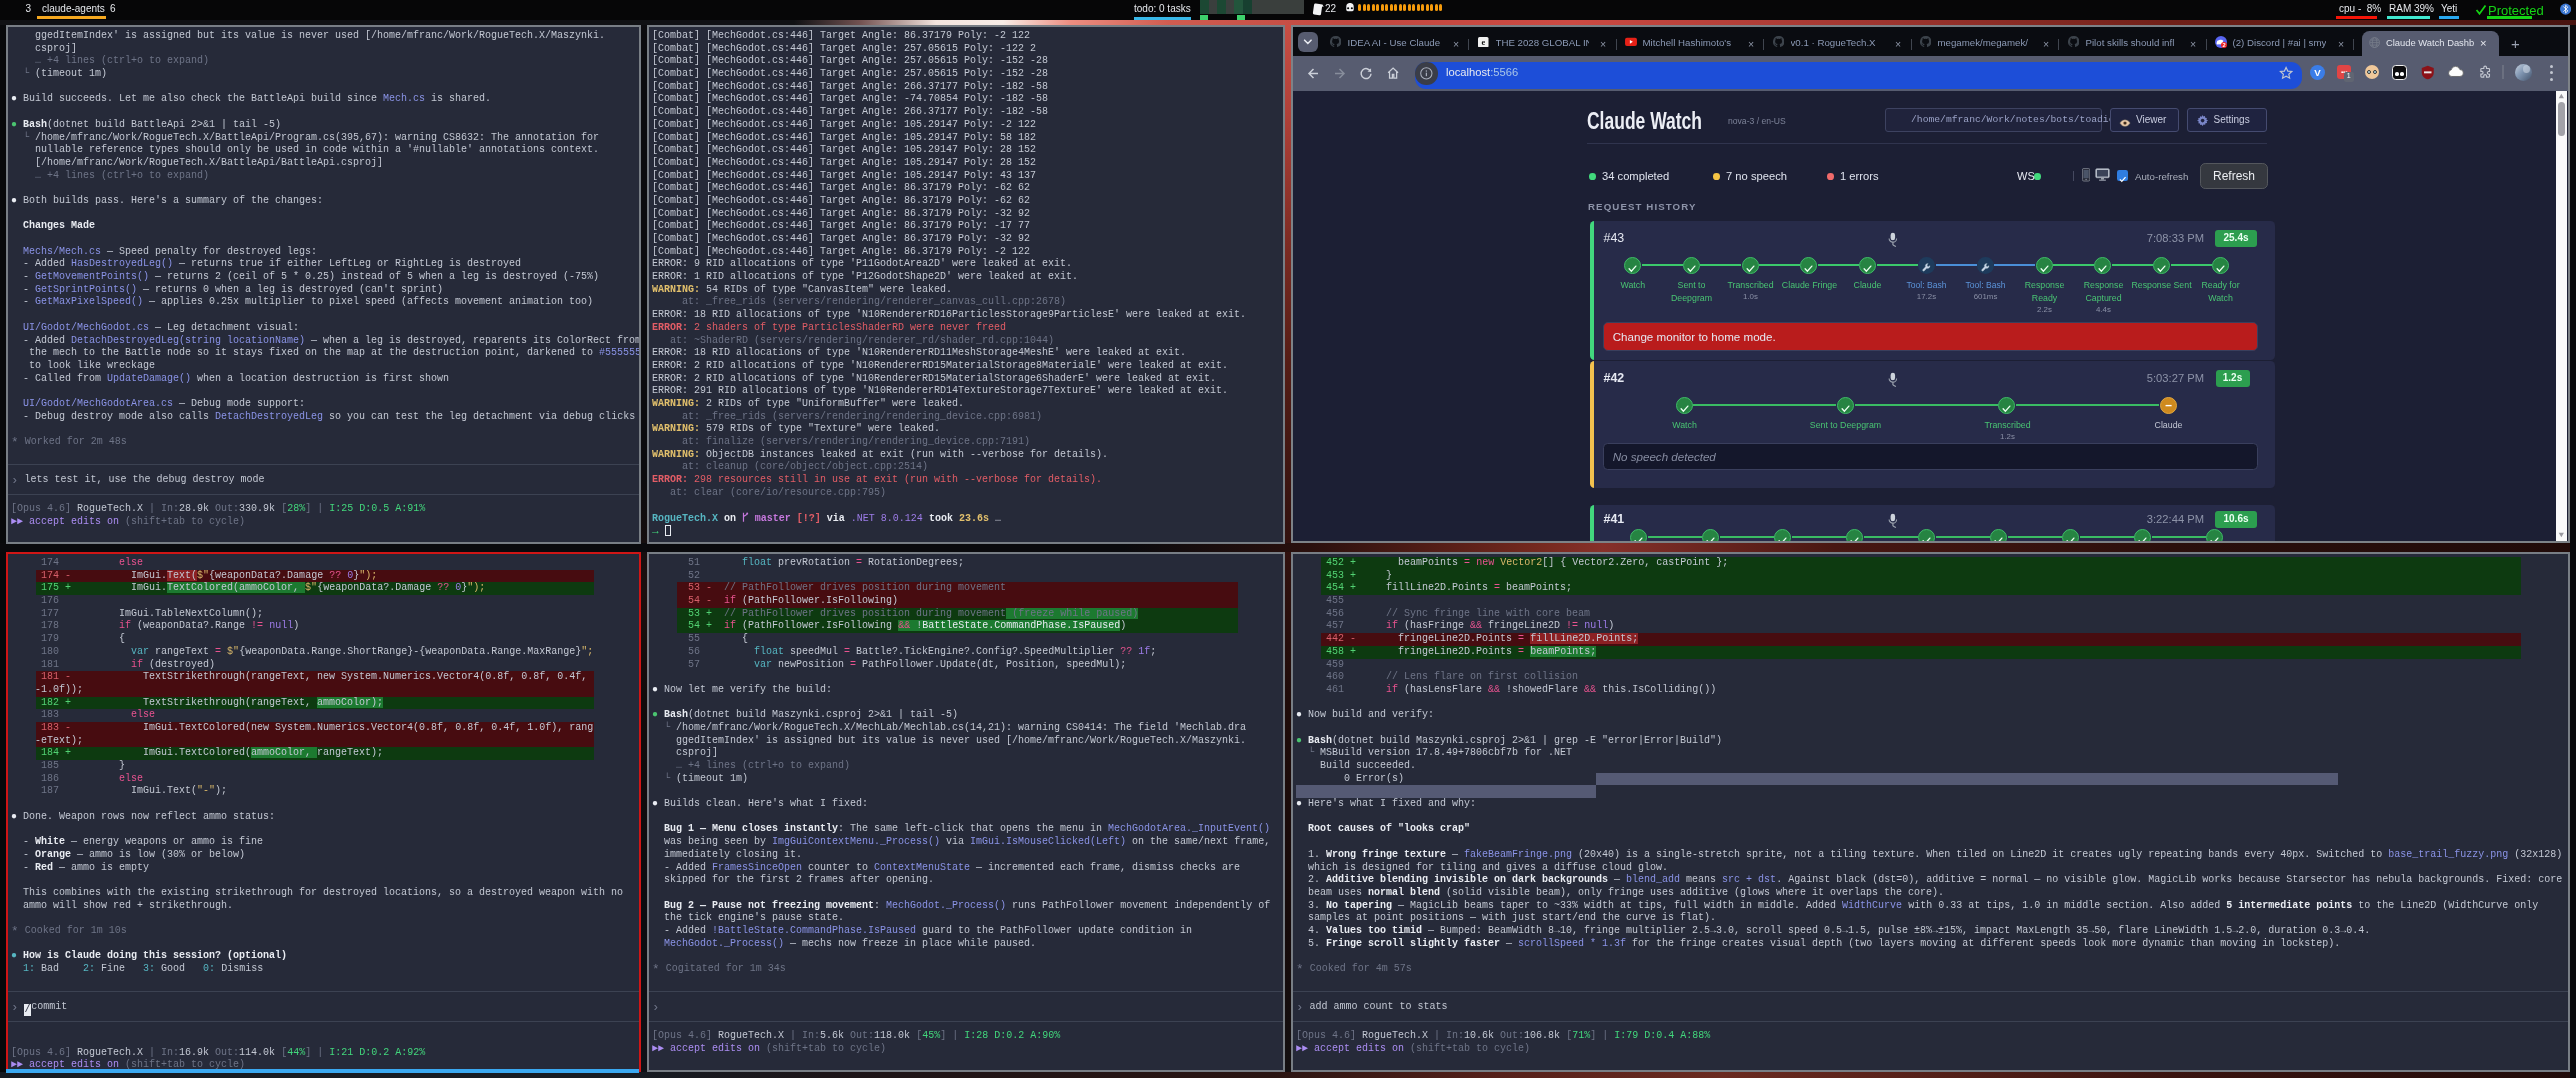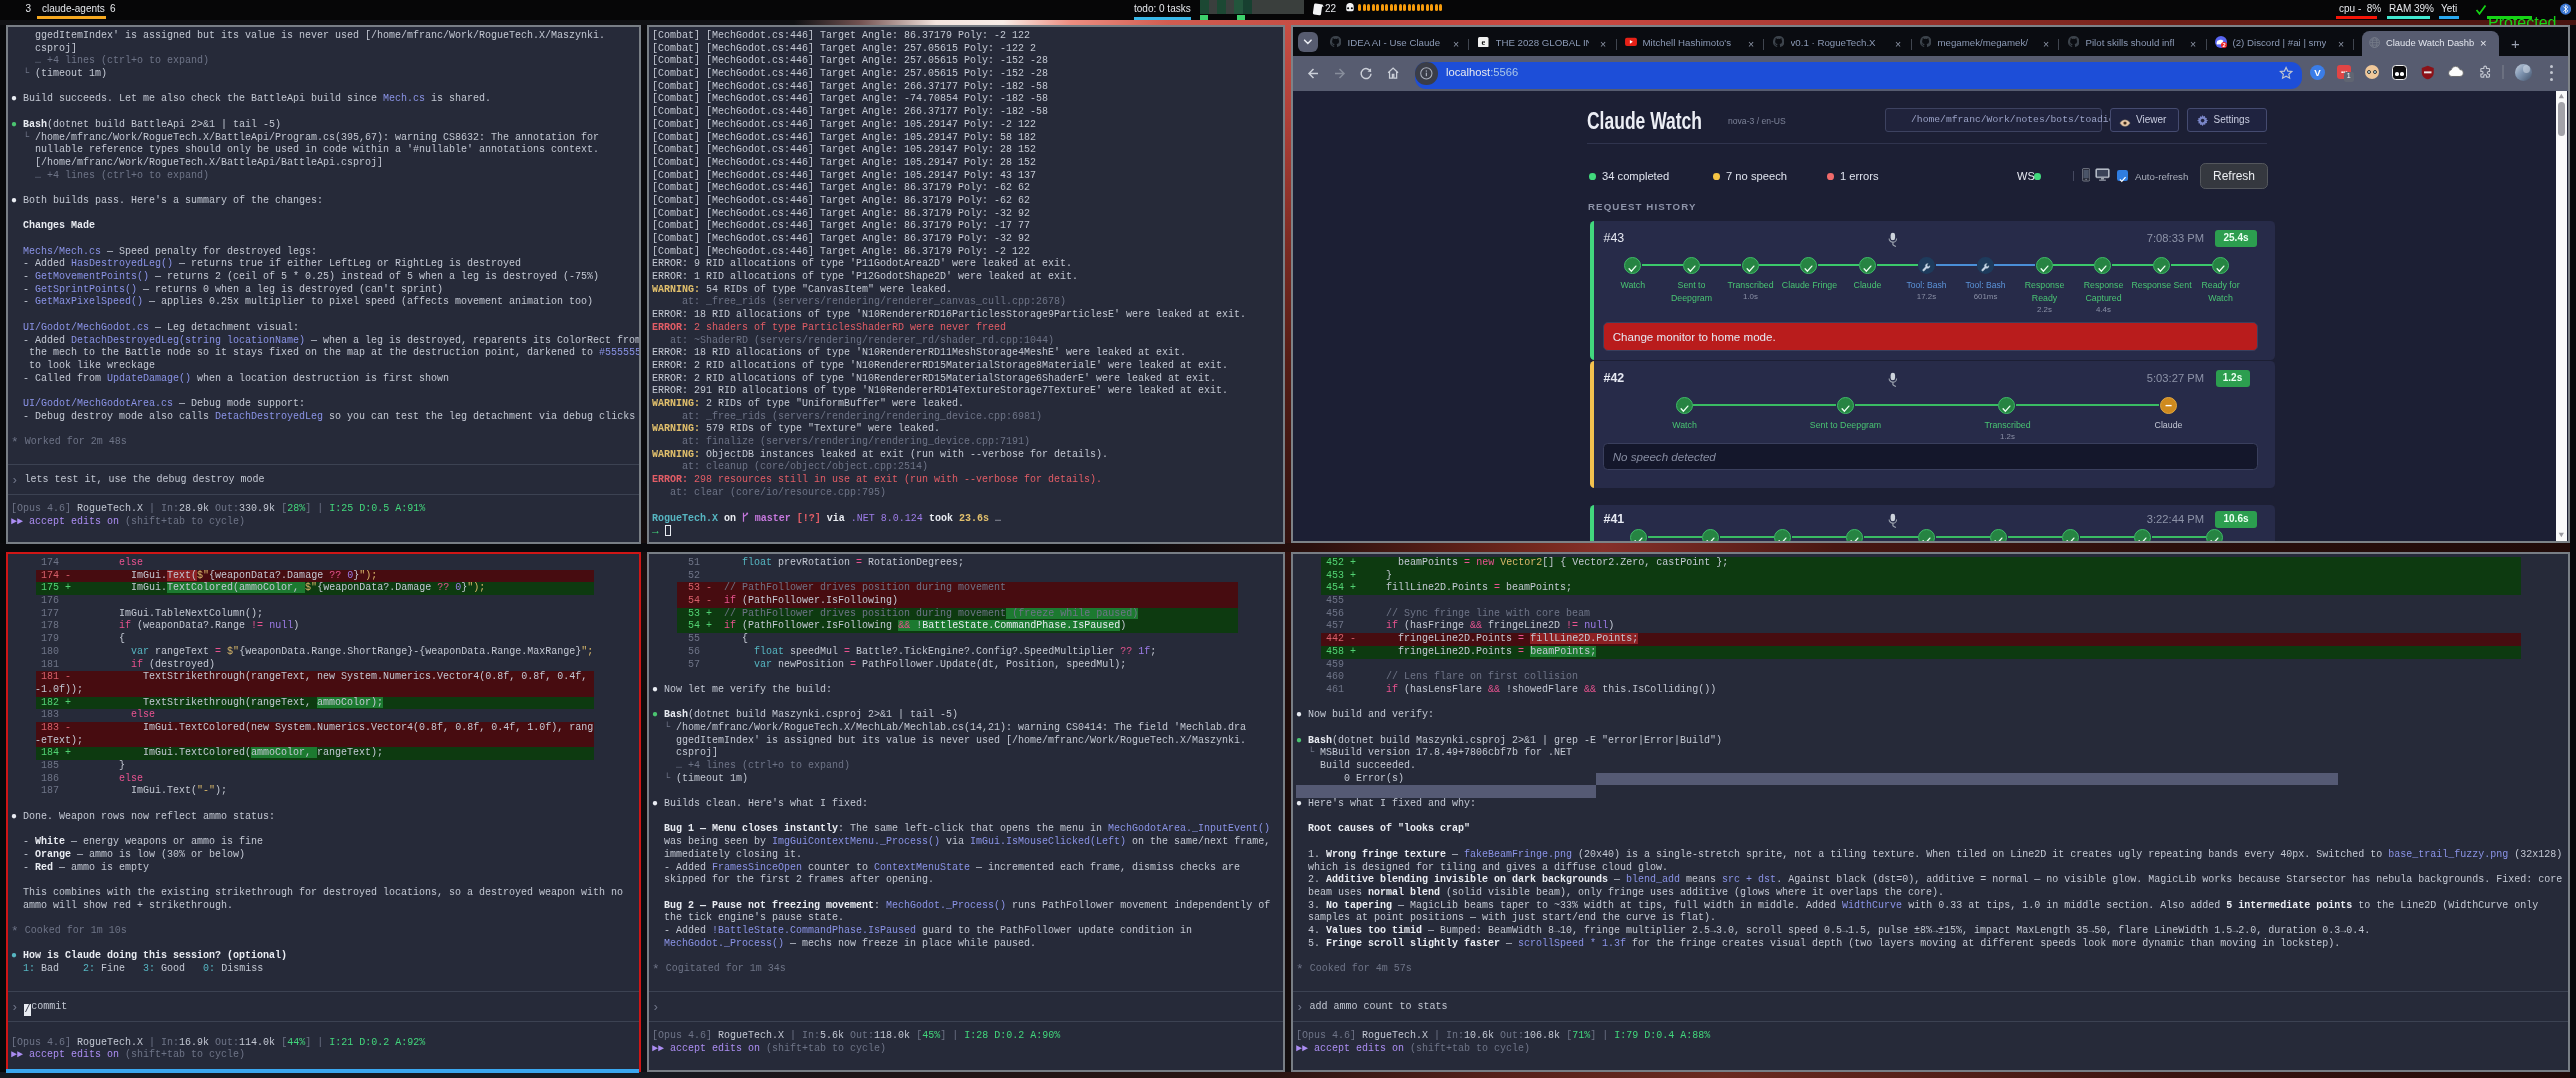--- a/index.html
+++ b/index.html
@@ -97,21 +97,21 @@
     <div style="position:absolute;left:1439px;top:3.7px;width:2.5px;height:7.5px;border-radius:1.5px;background:#f59a0c"></div>
 <div class="abs" style="left:2339px;top:3px;font-size:10px;color:#e6e8ec">cpu -&nbsp; 8%</div>
 <div class="abs" style="left:2336px;top:15.7px;width:41px;height:3px;background:#f51508"></div>
 <div class="abs" style="left:2389px;top:3px;font-size:10px;color:#e6e8ec">RAM 39%</div>
 <div class="abs" style="left:2387px;top:15.7px;width:43px;height:3px;background:#40e8d0"></div>
 <div class="abs" style="left:2441px;top:3px;font-size:10px;color:#e6e8ec">Yeti</div>
 <div class="abs" style="left:2439px;top:15.7px;width:19.5px;height:3px;background:#28a8f0"></div>
 <svg class="abs" style="left:2475px;top:3.7px" width="12" height="11.2" viewBox="0 0 16 15">
       <path d="M2 8 l4 5 8-11" stroke="#14d414" stroke-width="2.4" fill="none"></path>
     </svg>
-<div class="abs" style="left:2488px;top:14px;font-size:16px;color:#16d416">Protected</div>
+<div class="abs" style="left:2488px;top:3px;font-size:13px;color:#16d416">Protected</div>
 <div class="abs" style="left:2487px;top:15.7px;width:45px;height:3px;background:#16d416"></div>
 <svg class="abs" style="left:2560px;top:2.2px" width="11.2" height="14.2" viewBox="0 0 15 19">
       <circle cx="7.5" cy="9.5" r="7.5" fill="#3a76d2"></circle>
       <path d="M4.5 6 l6 6 -3 2.6 V4.4 l3 2.6 -6 6" stroke="#fff" stroke-width="1.1" fill="none"></path>
     </svg>
 </div>
 <div class="pane" style="left:6px;top:25px;width:635px;height:519px">
     <div class="l">    ggedItemIndex' is assigned but its value is never used [/home/mfranc/Work/RogueTech.X/Maszynki.</div>
     <div class="l">    csproj]</div>
     <div class="l"><span class="d">    … +4 lines (ctrl+o to expand)</span></div>
@@ -228,21 +228,21 @@
     <div class="l">  ammo will show red + strikethrough.</div>
     <div class="l"></div>
     <div class="l"><span class="d"><span class="st">*</span> Cooked for 1m 10s</span></div>
     <div class="l"></div>
     <div class="l"><span class="cy">●</span> <span class="b">How is Claude doing this session? (optional)</span></div>
     <div class="l">  <span class="cy">1:</span> Bad    <span class="cy">2:</span> Fine   <span class="cy">3:</span> Good   <span class="cy">0:</span> Dismiss</div>
     <div class="l"></div>
     <div class="hr"></div>
     <div class="l" style="margin-top:9px"><span class="d"><span class="ch">›</span></span> <span class="curf">/</span>commit</div>
     <div class="hr2"></div>
-    <div class="l" style="margin-top:15px"><span class="d">[Opus 4.6]</span> RogueTech.X <span class="d">|</span> <span class="d">In:</span>16.9k <span class="d">Out:</span>114.0k <span class="d">[</span><span class="gb">44%</span><span class="d">]</span> <span class="d">|</span> <span class="gb">I:21 D:0.2 A:92%</span></div>
+    <div class="l" style="margin-top:25px"><span class="d">[Opus 4.6]</span> RogueTech.X <span class="d">|</span> <span class="d">In:</span>16.9k <span class="d">Out:</span>114.0k <span class="d">[</span><span class="gb">44%</span><span class="d">]</span> <span class="d">|</span> <span class="gb">I:21 D:0.2 A:92%</span></div>
     <div class="l"><span class="vi">►► accept edits on</span> <span class="d">(shift+tab to cycle)</span></div>
   </div>
 <div class="pane" style="left:647px;top:552px;width:638px;height:520px">
     <div class="l">    <span class="d">  51</span>       <span class="cy">float</span> prevRotation <span class="pk">=</span> RotationDegrees;</div>
     <div class="l">    <span class="d">  52</span>   </div>
     <div class="l" style="background:linear-gradient(90deg,transparent 25px,#470c10 25px,#470c10 586px,transparent 586px)">    <span class="nd">  53</span> <span class="nd">-</span>  <span class="d">// PathFollower drives position during movement</span></div>
     <div class="l" style="background:linear-gradient(90deg,transparent 25px,#470c10 25px,#470c10 586px,transparent 586px)">    <span class="nd">  54</span> <span class="nd">-</span>  <span class="pk">if</span> (PathFollower.IsFollowing)</div>
     <div class="l" style="background:linear-gradient(90deg,transparent 25px,#0d3a10 25px,#0d3a10 586px,transparent 586px)">    <span class="na">  53</span> <span class="na">+</span>  <span class="d">// PathFollower drives position during movement</span><span style="background:#1c7a30"><span class="d"> (freeze while paused)</span></span></div>
     <div class="l" style="background:linear-gradient(90deg,transparent 25px,#0d3a10 25px,#0d3a10 586px,transparent 586px)">    <span class="na">  54</span> <span class="na">+</span>  <span class="pk">if</span> (PathFollower.IsFollowing <span style="background:#1c7a30"><span class="pk">&amp;&amp;</span> !<span class="w">BattleState.CommandPhase.IsPaused</span></span>)</div>
     <div class="l">    <span class="d">  55</span>       {</div>

